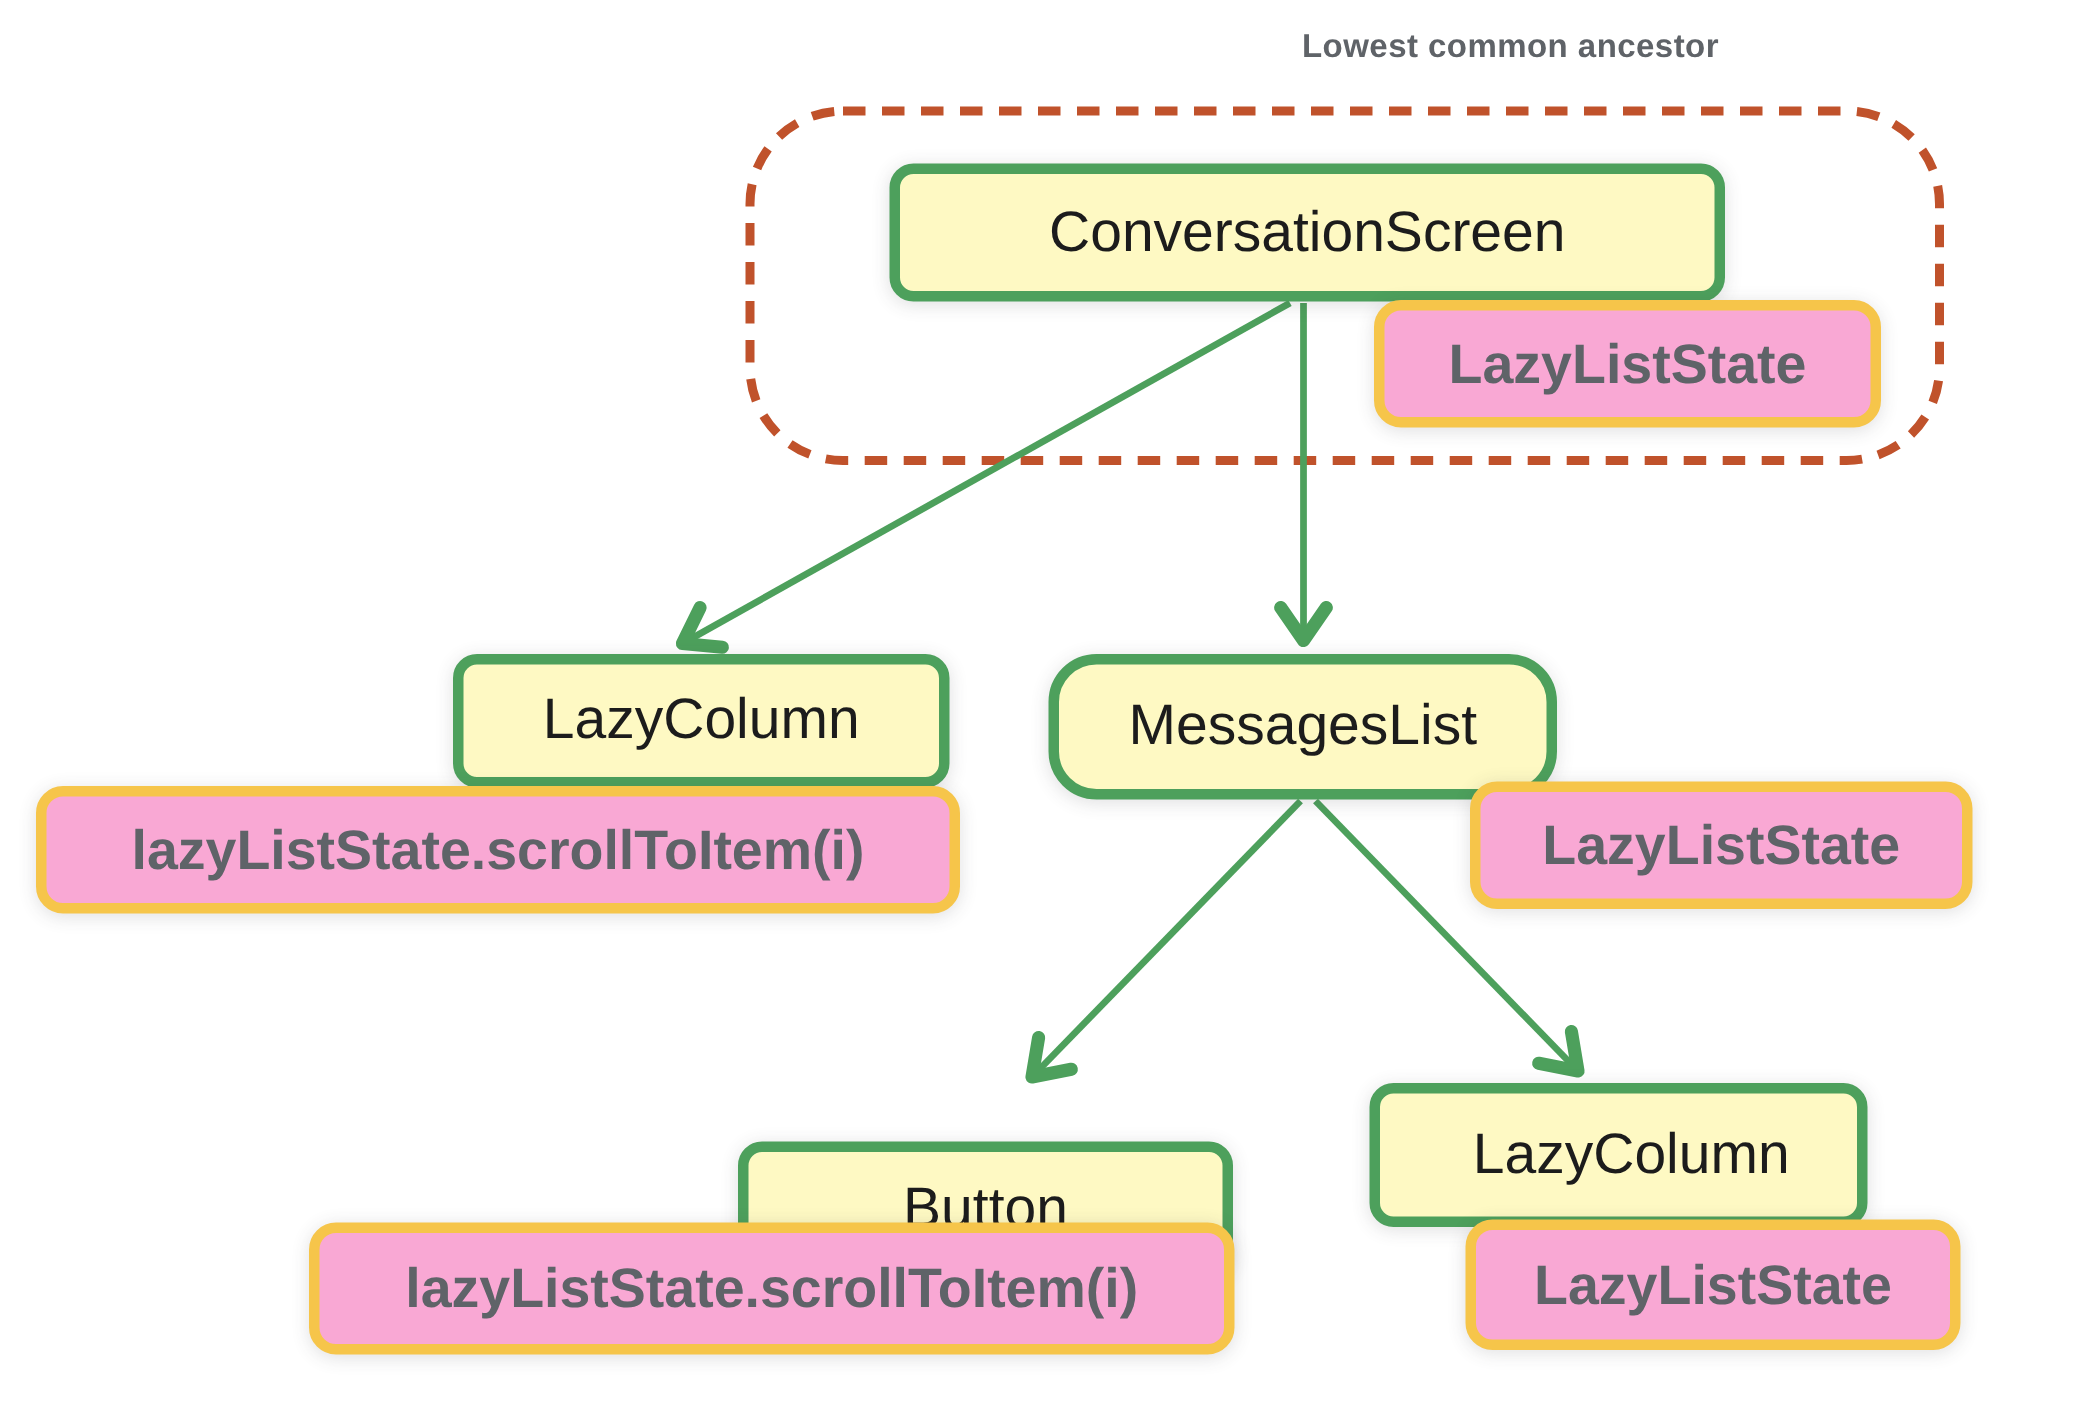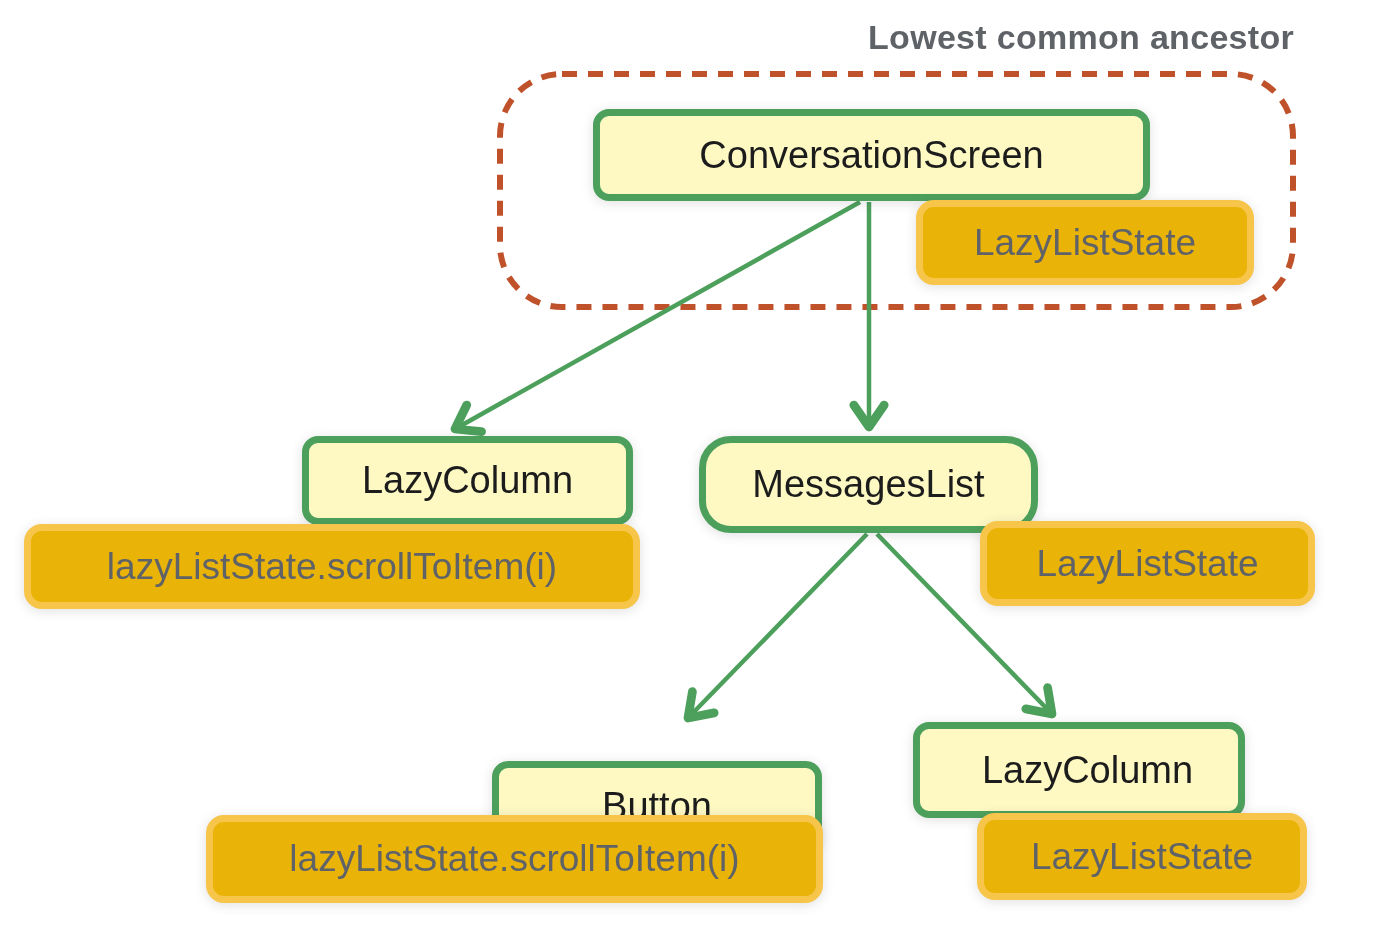--- a/index.html
+++ b/index.html
@@ -43,21 +43,21 @@
   .arrowhead-path {
     stroke: var(--node-border-green);
     stroke-width: 2.6;
     fill: none;
     stroke-linecap: round;
     stroke-linejoin: round;
   }
   .annotation {
     position: absolute;
     z-index: 2;
-    font-size: 34px;
+    font-size: 22px;
     font-weight: bold;
     color: var(--gray-text);
     letter-spacing: 0.3px;
     white-space: nowrap;
   }
   .node {
     position: absolute;
     z-index: 2;
     background: #fef9c3;
     border: 7px solid var(--node-border-green);
@@ -66,30 +66,31 @@
     align-items: center;
     justify-content: center;
     font-size: 38px;
     color: var(--black-text);
     box-shadow: 0 2px 12px rgba(60,64,67,0.16);
     white-space: nowrap;
   }
   .badge {
     position: absolute;
     z-index: 3;
-    background: #eab308;
+    background: #f9a8d4;
     border: 7px solid var(--state-border-yellow);
     border-radius: 18px;
     display: flex;
     align-items: center;
     justify-content: center;
     font-size: 37px;
     color: var(--gray-text);
     box-shadow: 0 2px 12px rgba(60,64,67,0.16);
     white-space: nowrap;
+    font-weight: bold;
   }
   
   .pos-conversation-screen { left: 593px; top: 109px; width: 557px; height: 92px; }
   .pos-user-input          { left: 302px; top: 436px; width: 331px; height: 89px; }
   .pos-messages-list       { left: 699px; top: 436px; width: 339px; height: 97px; border-radius: 32px; }
   .pos-button              { left: 492px; top: 727px; width: 330px; height: 91px; margin-top: 34px; }
   .pos-lazy-column         { left: 913px; top: 722px; width: 332px; height: 96px; padding-left: 17px; }
   
   .pos-cs-state  { left: 916px; top: 200px; width: 338px; height: 85px; }
   .pos-ui-event  { left: 24px;  top: 524px; width: 616px; height: 85px; }

